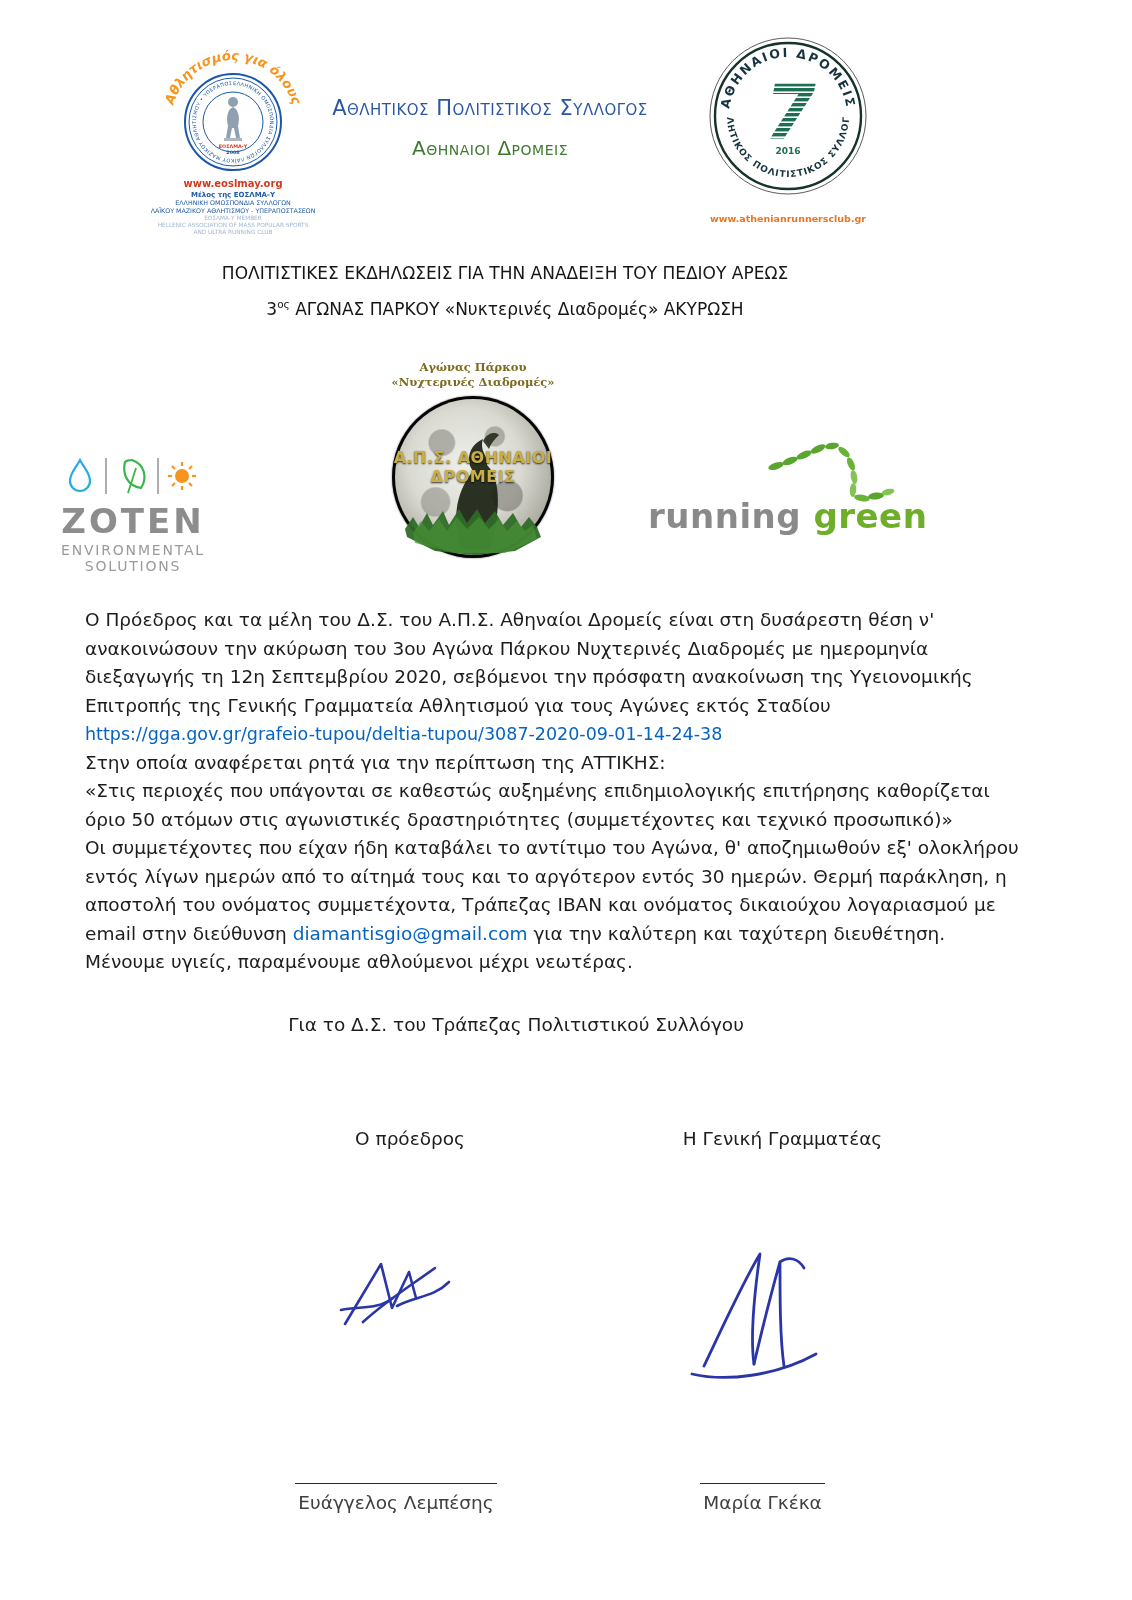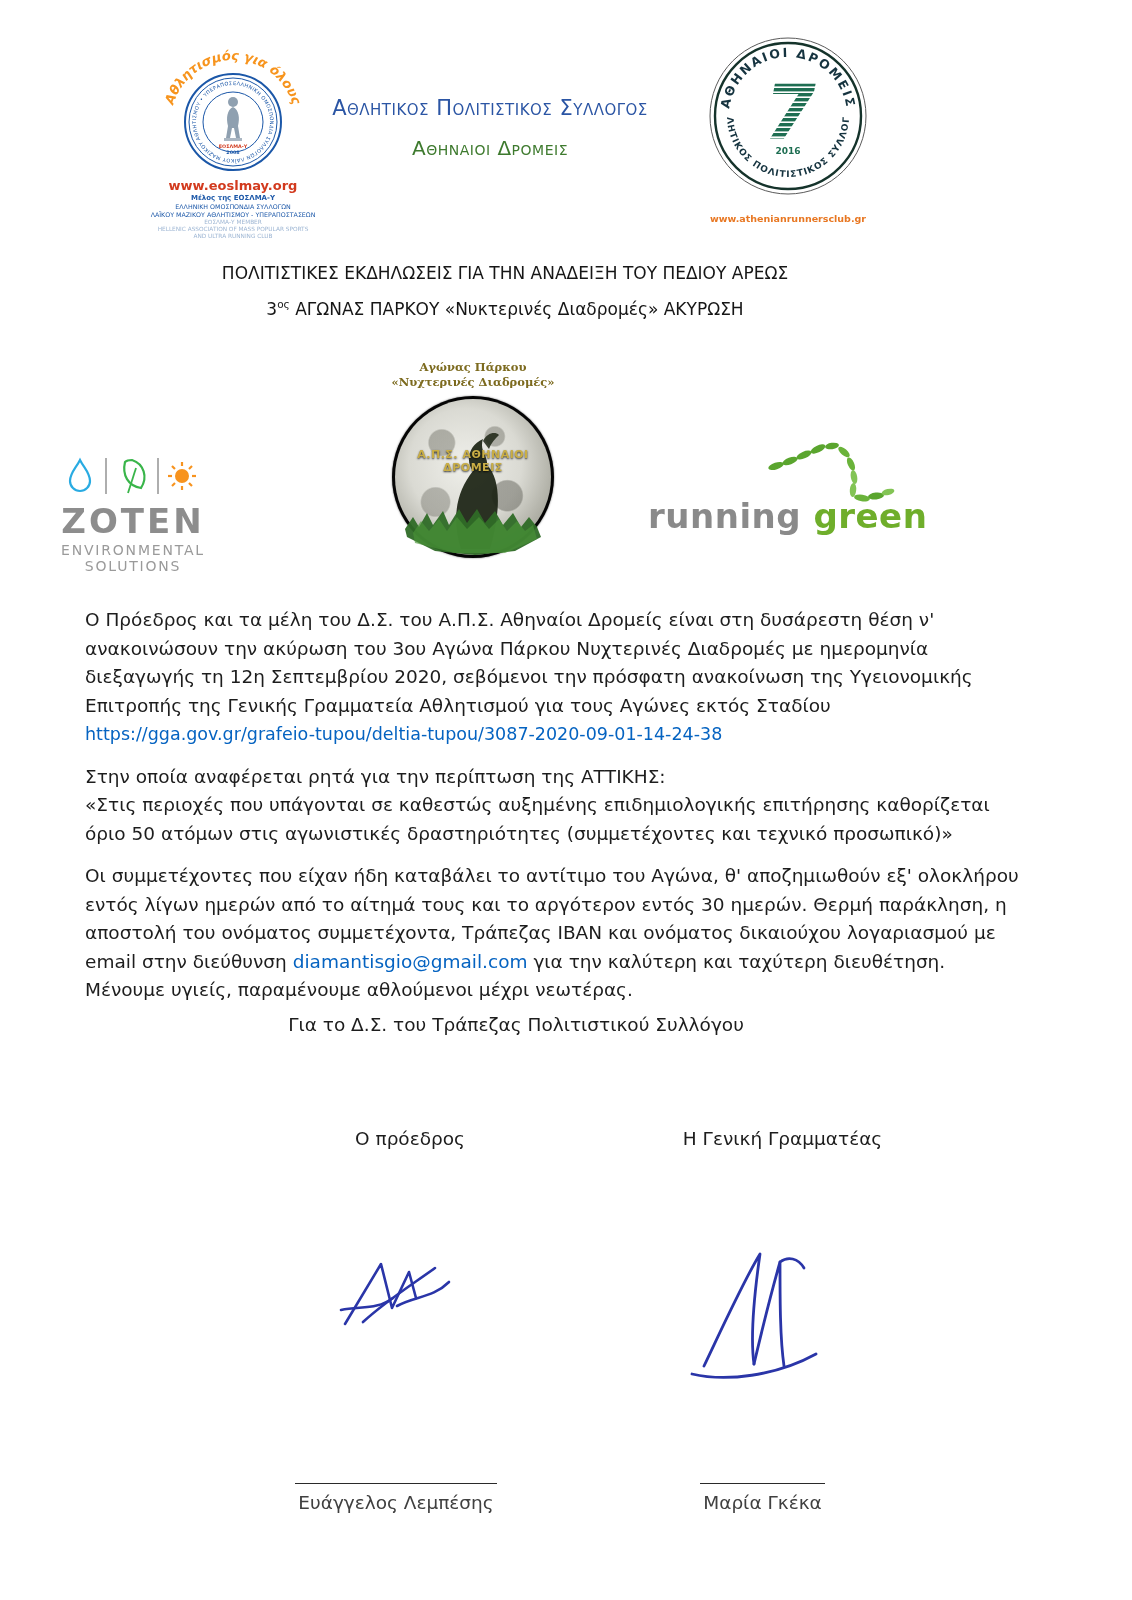--- a/index.html
+++ b/index.html
@@ -14,21 +14,21 @@
   }
   .abs{position:absolute;}
 
   
   .org-heading{width:340px;text-align:center;}
   .org-line1{font-variant:small-caps;font-size:21px;color:#2b55a4;letter-spacing:.5px;}
   .org-line2{font-variant:small-caps;font-size:20px;color:#3e7a2e;margin-top:16px;letter-spacing:.5px;}
 
   .left-logo{width:170px;text-align:center;}
   .left-logo .small-lines{line-height:1.25;}
-  .ll-site{color:#d23a1e;font-size:13px;font-weight:bold;}
+  .ll-site{color:#d23a1e;font-size:10px;font-weight:bold;}
   .ll-blue{color:#1b57a8;font-size:7px;font-weight:bold;}
   .ll-blue2{color:#1b57a8;font-size:6.3px;}
   .ll-faint{color:#9fb7d4;font-size:5.8px;}
 
   .right-logo{width:180px;text-align:center;}
   .rl-site{color:#e87722;font-size:9.5px;font-weight:bold;margin-top:3px;}
 
   
   .doc-title{width:840px;text-align:center;font-size:17px;color:#161616;line-height:31px;}
   .doc-title sup{font-size:.62em;}
@@ -45,33 +45,33 @@
     position:absolute;inset:3px;border-radius:50%;overflow:hidden;
     background:
       radial-gradient(circle at 30% 28%, rgba(120,120,110,.5) 0 8%, transparent 9%),
       radial-gradient(circle at 64% 24%, rgba(110,110,100,.45) 0 6%, transparent 7%),
       radial-gradient(circle at 72% 62%, rgba(100,100,92,.5) 0 10%, transparent 11%),
       radial-gradient(circle at 26% 66%, rgba(105,105,96,.4) 0 9%, transparent 10%),
       radial-gradient(circle at 45% 42%, #efefea 0%, #dadad3 45%, #a9a99f 75%, #6e6e66 100%);
   }
   .moon-overlay-text{
     position:absolute;left:0;right:0;top:52px;text-align:center;
-    color:#c9ae45;font-size:11px;font-weight:bold;letter-spacing:.5px;
+    color:#c9ae45;font-size:16px;font-weight:bold;letter-spacing:.5px;
     text-shadow:0 1px 2px rgba(0,0,0,.8);z-index:3;
   }
   .moon-svg{position:absolute;inset:3px;z-index:2;}
 
   .running-green{width:250px;}
   .rg-words{font-size:34px;font-weight:bold;letter-spacing:.5px;white-space:nowrap;}
   .rg-gray{color:#8a8a8a;}
   .rg-green{color:#6fae2b;}
 
   
   .body-text{width:945px;font-size:18.5px;line-height:28.5px;color:#1d1d1d;}
-  .gap{margin-top:14px;}
+  .gap{}
   a.doclink{color:#0563c1;cursor:pointer;}
 
   .closing{width:862px;text-align:center;font-size:18.5px;line-height:30px;color:#1d1d1d;}
   .sig-title{font-size:18.5px;color:#1d1d1d;text-align:center;}
 
   .sigline{border-top:1.5px solid #2a2a2a;padding-top:8px;text-align:center;font-size:18.5px;color:#404040;}
 
   svg text{font-family:"DejaVu Sans","Liberation Sans",sans-serif;}
 </style>
 </head>

